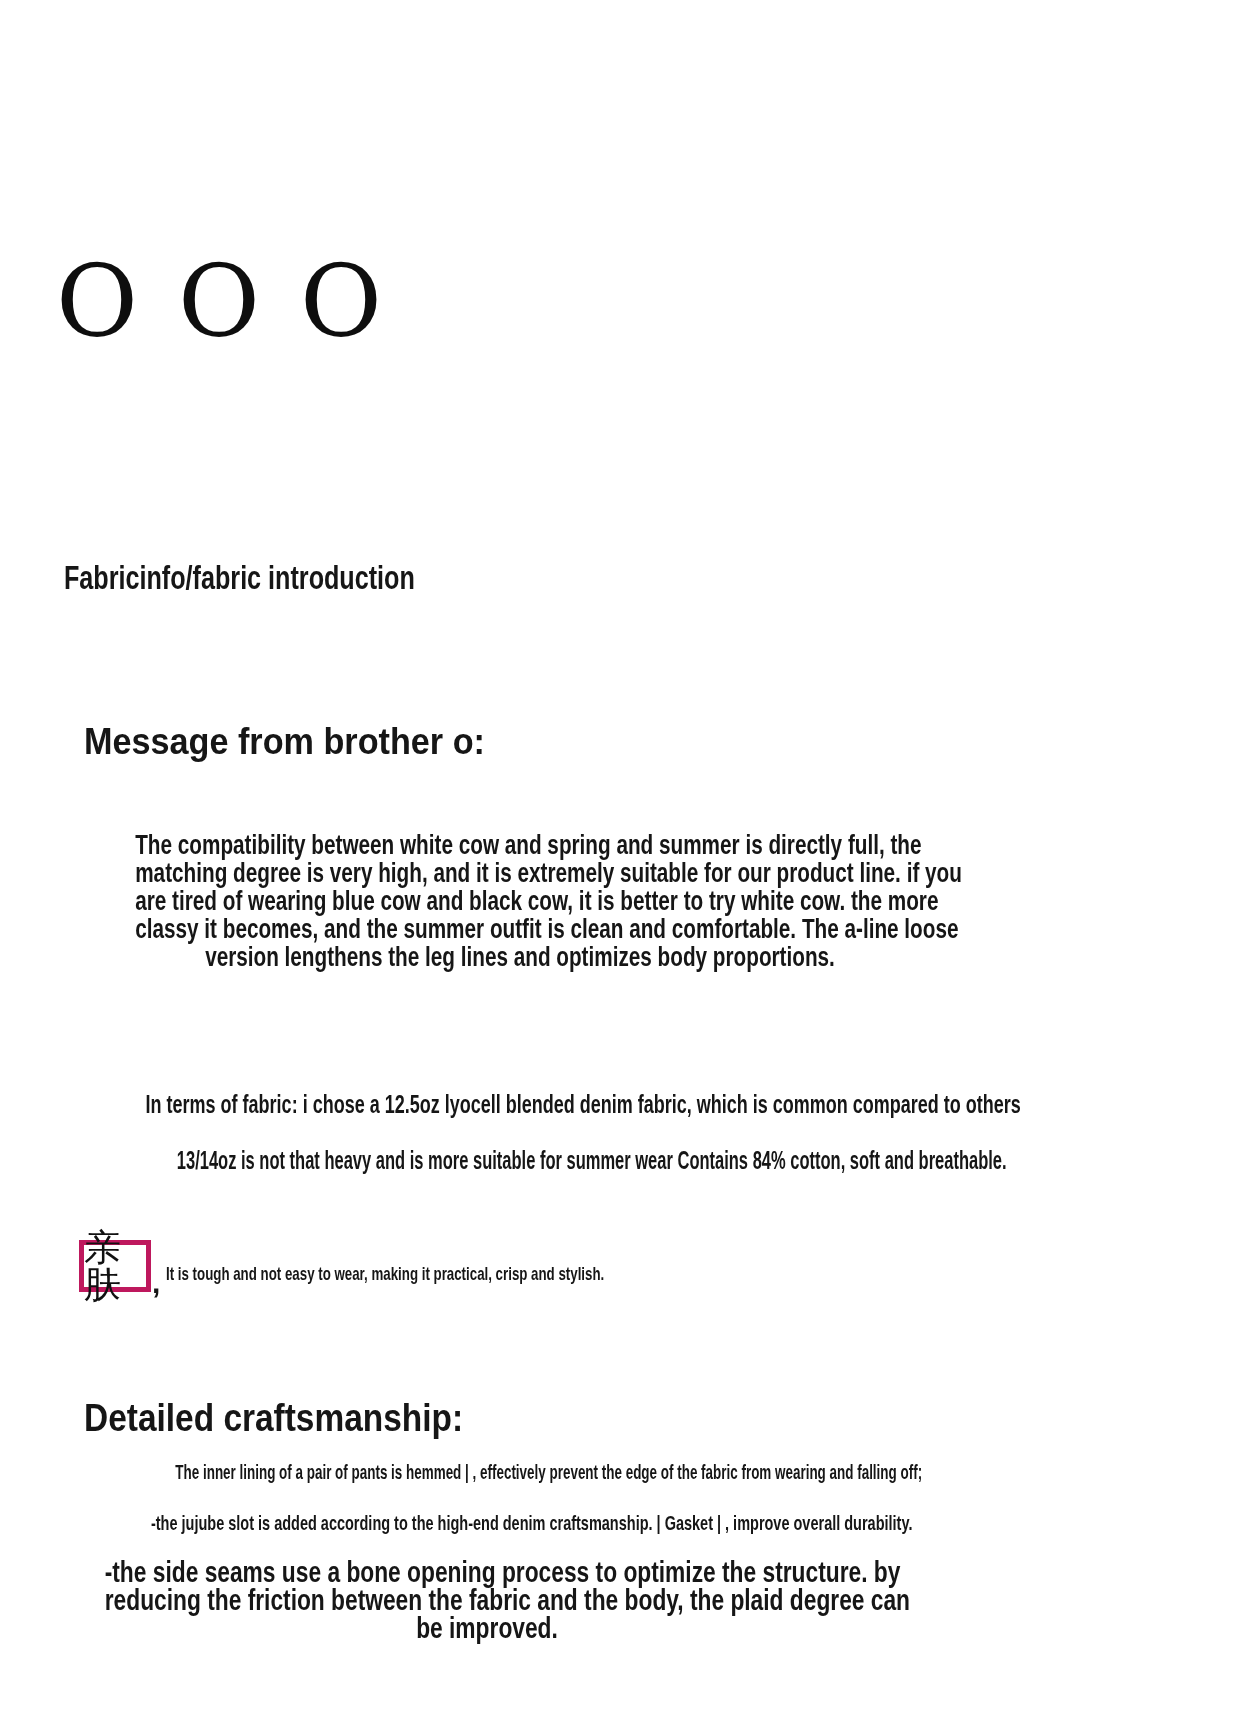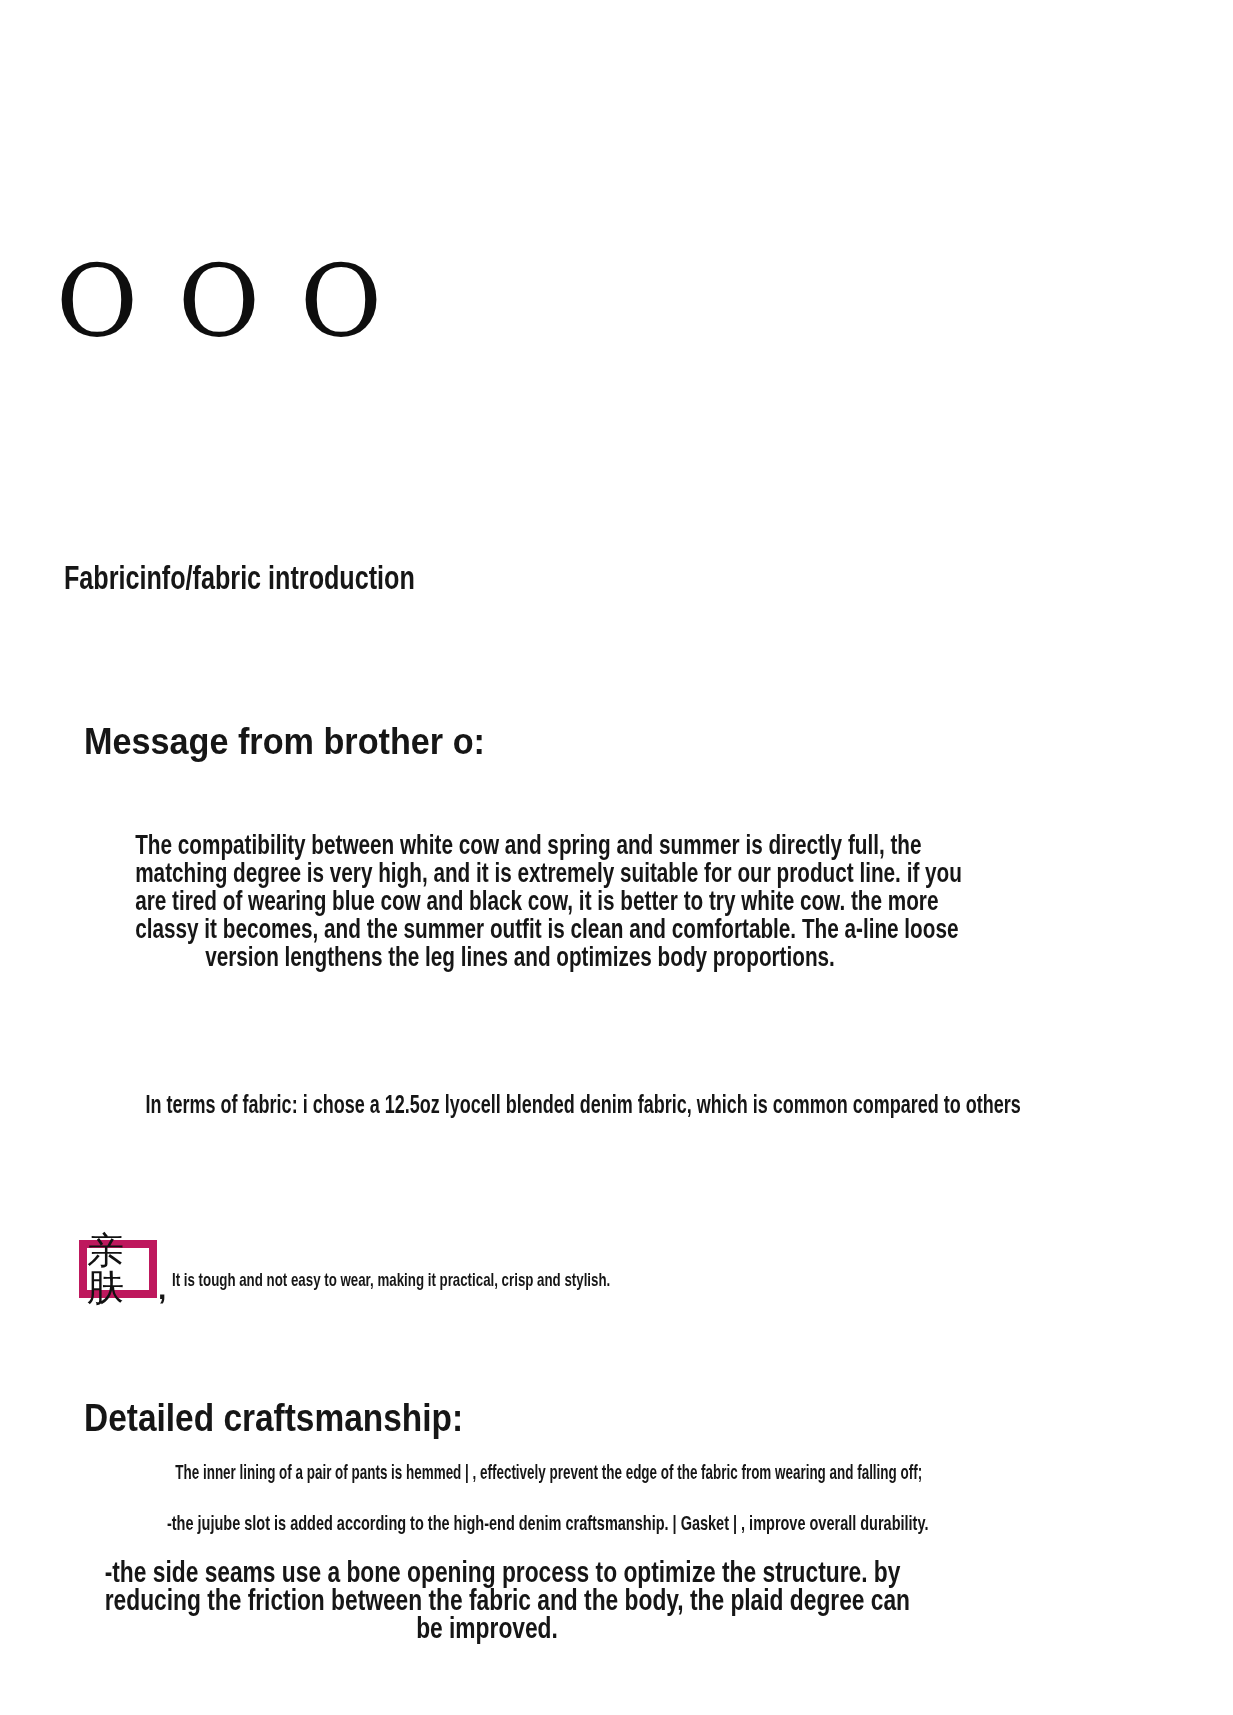--- a/index.html
+++ b/index.html
@@ -42,21 +42,21 @@
   .comfort-text { font-size:19px; font-weight:bold; color:#1d1d1d; }
   .comfort-bar {
     position:absolute; left:6px; top:-16px; width:100px; height:15px;
     background:linear-gradient(180deg,#bf4726 0%,#d96a42 40%,#efb191 78%,rgba(243,196,173,0) 100%);
     clip-path:polygon(0 0,100% 0,93% 100%,4% 100%);
   }
 
   
   .skin-row { display:flex; align-items:flex-end; }
   .skin-box {
-    width:62px; height:42px; border:8px solid #be185d;
+    width:62px; height:42px; border:5px solid #be185d;
     display:flex; align-items:center; justify-content:center;
   }
   .skin-cn { font-family:"DejaVu Serif", serif; font-size:37px; line-height:1; color:#111; }
   .skin-comma { font-size:30px; font-weight:bold; margin:0 6px 0 1px; line-height:0.6; }
   .skin-text { font-size:19px; font-weight:bold; white-space:nowrap;
                transform:scaleX(0.70); transform-origin:0 100%; margin-bottom:7px; }
 
   .craft-line { font-weight:bold; font-size:21px; line-height:21px; white-space:nowrap; }
   .sx64l { transform:scaleX(0.64); transform-origin:50% 0; }
   .sx69l { transform:scaleX(0.69); transform-origin:50% 0; }
@@ -85,37 +85,40 @@
     <div class="ln">matching degree is very high, and it is extremely suitable for our product line. if you</div>
     <div class="ln">are tired of wearing blue cow and black cow, it is better to try white cow. the more</div>
     <div class="ln">classy it becomes, and the summer outfit is clean and comfortable. The a-line loose</div>
     <div class="ln">version lengthens the leg lines and optimizes body proportions.</div>
   </div>
 
   <div class="abs col-fabric" style="top:1092px;">
     <div class="fab-line sx72">In terms of fabric: i chose a 12.5oz lyocell blended denim fabric, which is common compared to others</div>
   </div>
 
+  <div class="abs col-fabric" style="top:1148px;">
+    <div class="fab-line sx66">13/14oz is not that heavy and is more suitable for summer wear Contains 84% cotton, soft and breathable.</div>
+  </div>
 
 
   <div class="abs skin-row" style="left:79px; top:1240px;">
     <span class="skin-box">
       <span class="skin-cn">亲肤</span>
     </span>
     <span class="skin-comma">,</span>
     <span class="skin-text">It is tough and not easy to wear, making it practical, crisp and stylish.</span>
   </div>
 
   <div class="abs b nowrap h-detailed" style="left:84px; top:1397px;">Detailed craftsmanship:</div>
 
   <div class="abs col-craft" style="top:1461px;text-align:right;">
     <div class="craft-line sx64l">The inner lining of a pair of pants is hemmed | , effectively prevent the edge of the fabric from wearing and falling off;</div>
   </div>
 
-  <div class="abs col-craft" style="top:1512px;padding-left:16px;">
+  <div class="abs col-craft" style="top:1512px;">
     <div class="craft-line sx69l">-the jujube slot is added according to the high-end denim craftsmanship. | Gasket | , improve overall durability.</div>
   </div>
 
   <div class="abs col-craft close-par" style="top:1558px;">
     <div class="ln">-the side seams use a bone opening process to optimize the structure. by</div>
     <div class="ln">reducing the friction between the fabric and the body, the plaid degree can</div>
     <div class="ln">be improved.</div>
   </div>
 
 </div>

